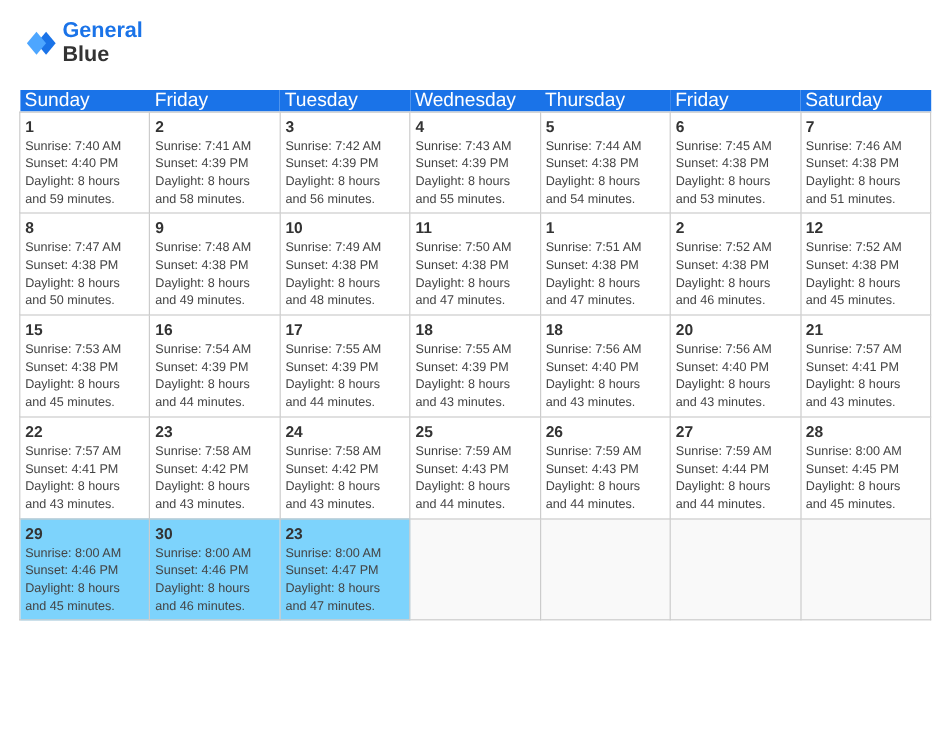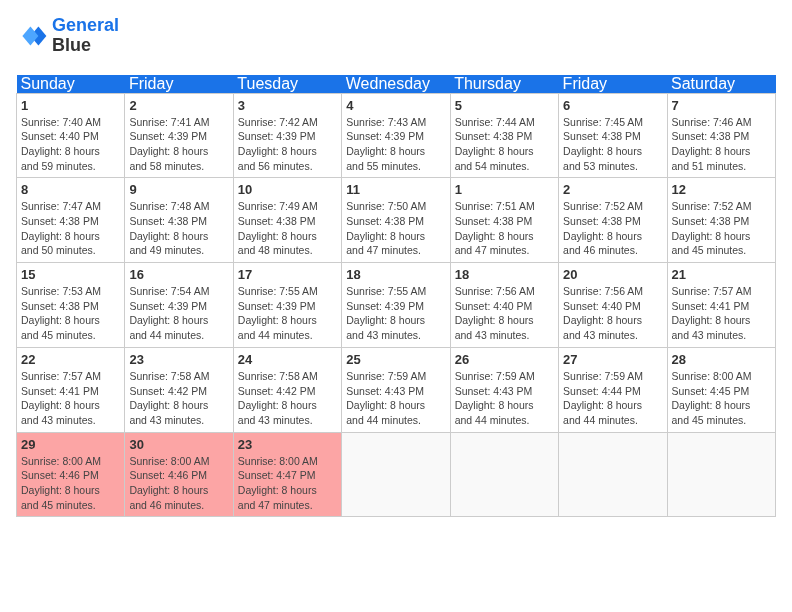--- a/index.html
+++ b/index.html
@@ -61,21 +61,21 @@
     }
     .calendar td {
       border: 1px solid #ccc;
       vertical-align: top;
       padding: 4px;
       width: calc(100% / 7);
       height: 82px;
       background: #fff;
     }
     .calendar tr:last-child td {
-      background: #fca5a5;
+      background: #7dd3fc;
     }
     .day-num {
       font-size: 13px;
       font-weight: bold;
       color: #333;
       display: block;
       margin-bottom: 2px;
     }
     .cell-text {
       color: #444;

